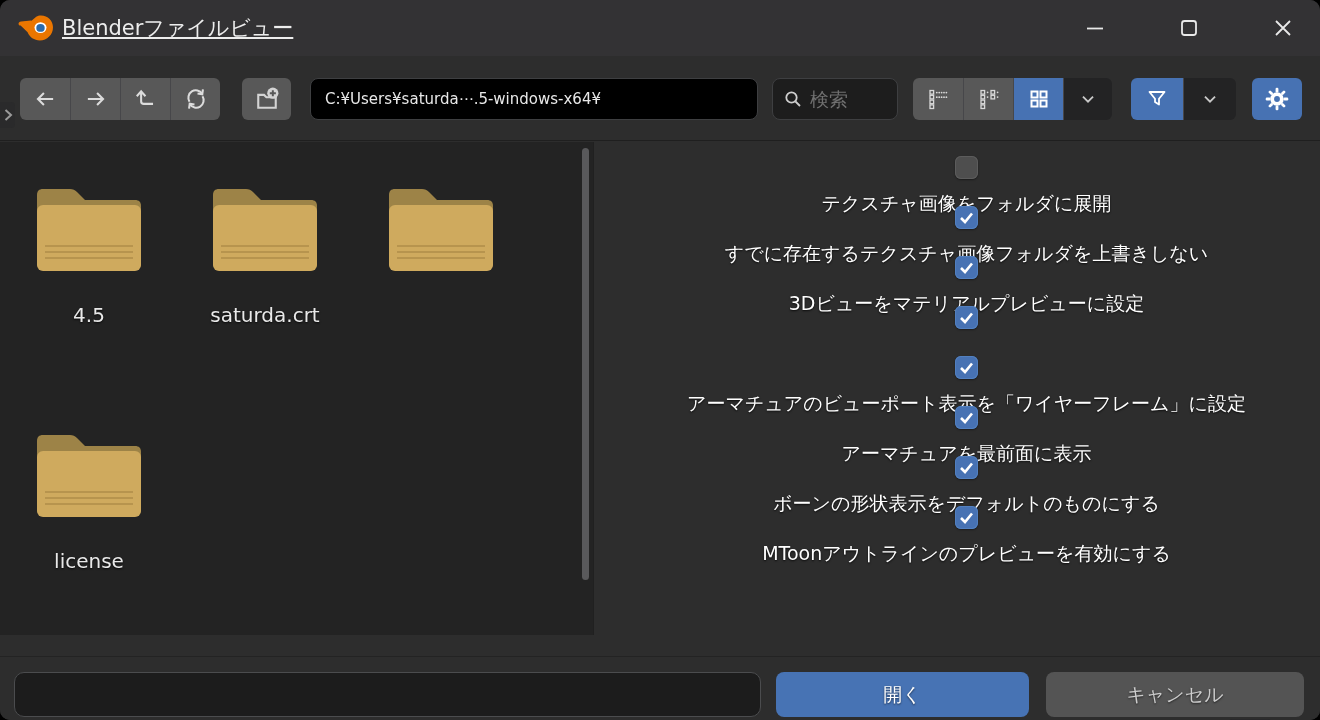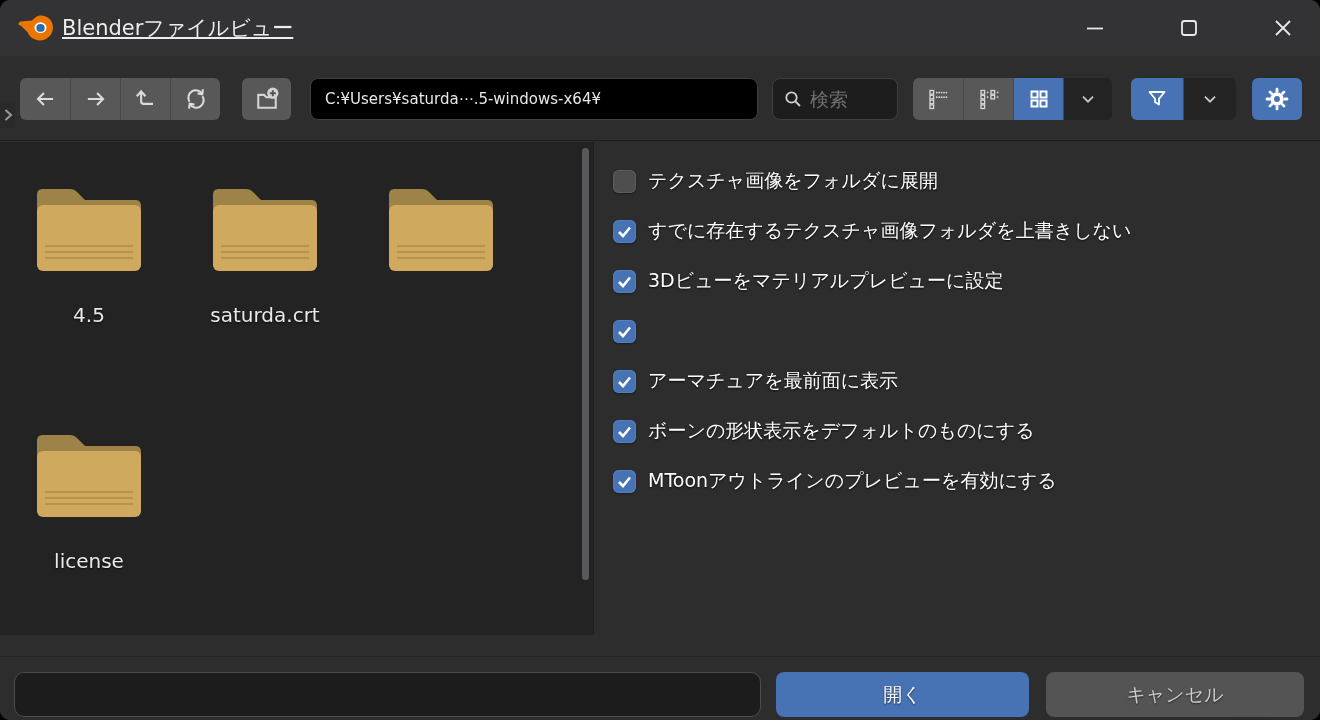--- a/index.html
+++ b/index.html
@@ -52,21 +52,21 @@
                 background:#232323; border-right:1px solid #202020; }
   .file-grid { position:absolute; left:1px; top:41px; width:560px; display:flex; flex-wrap:wrap; }
   .file-cell { width:176px; height:246px; display:flex; flex-direction:column; align-items:center; cursor:default; }
   .folder-svg { width:112px; height:92px; }
   .file-label { margin-top:24px; font-size:20px; line-height:33px; color:#e9e9e9; 
                 max-width:126px; word-break:break-all; text-shadow:0 1px 2px rgba(0,0,0,.8); }
   .vscroll { position:absolute; left:582px; top:6px; width:7px; height:432px; background:#59595b; border-radius:4px; }
 
   .options-panel { position:absolute; left:595px; top:0; right:0; height:100%; background:#2d2d2d;
                    padding:14px 0 0 18px; }
-  .opt-row { height:50px; display:flex; align-items:center; gap:12px; }
+  .opt-row { height:50px; display:flex; align-items:center; gap:12px;flex-direction:column; }
   .cb { width:23px; height:23px; border-radius:6px; background:#4e4e4e;
         box-shadow:inset 0 0 0 1px #5c5c5c, 0 1px 2px rgba(0,0,0,.4);
         display:flex; align-items:center; justify-content:center; flex:none; cursor:default; }
   .cb svg { visibility:hidden; }
   .cb.checked { background:#4772b3; box-shadow:inset 0 0 0 1px #5280bf, 0 1px 2px rgba(0,0,0,.4); }
   .cb.checked svg { visibility:visible; }
   .opt-label { font-size:19px; color:#ffffff; text-shadow:0 1px 2px rgba(0,0,0,.8); }
 
   
   .footer { position:absolute; left:0; top:656px; width:100%; height:84px;
@@ -343,20 +343,28 @@
               <path d="M3 9 L7 13 L14 4.5" fill="none" stroke="#fff" stroke-width="2.6"></path>
             </svg>
         </span>
       </div>
       <div class="opt-row">
         <span class="cb checked">
           <svg width="17" height="17" viewBox="0 0 17 17">
               <path d="M3 9 L7 13 L14 4.5" fill="none" stroke="#fff" stroke-width="2.6"></path>
             </svg>
         </span>
+        <span class="opt-label">アーマチュアのビューポート表示を「ワイヤーフレーム」に設定</span>
+      </div>
+      <div class="opt-row">
+        <span class="cb checked">
+          <svg width="17" height="17" viewBox="0 0 17 17">
+              <path d="M3 9 L7 13 L14 4.5" fill="none" stroke="#fff" stroke-width="2.6"></path>
+            </svg>
+        </span>
         <span class="opt-label">アーマチュアを最前面に表示</span>
       </div>
       <div class="opt-row">
         <span class="cb checked">
           <svg width="17" height="17" viewBox="0 0 17 17">
               <path d="M3 9 L7 13 L14 4.5" fill="none" stroke="#fff" stroke-width="2.6"></path>
             </svg>
         </span>
         <span class="opt-label">ボーンの形状表示をデフォルトのものにする</span>
       </div>

